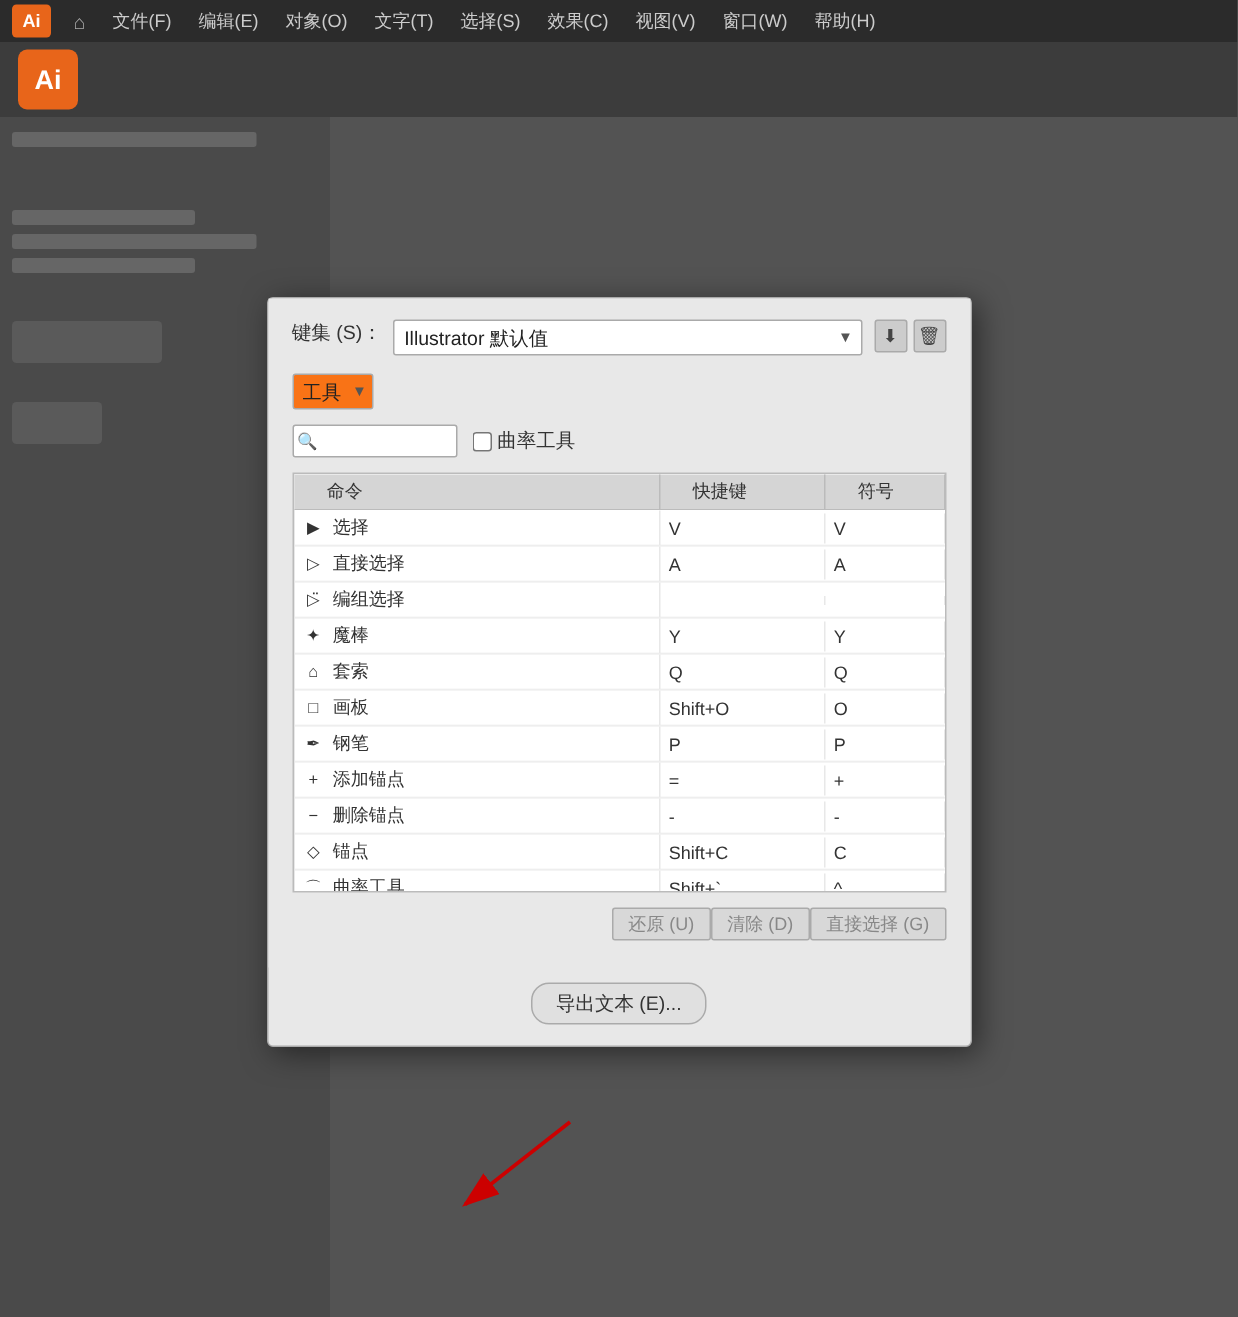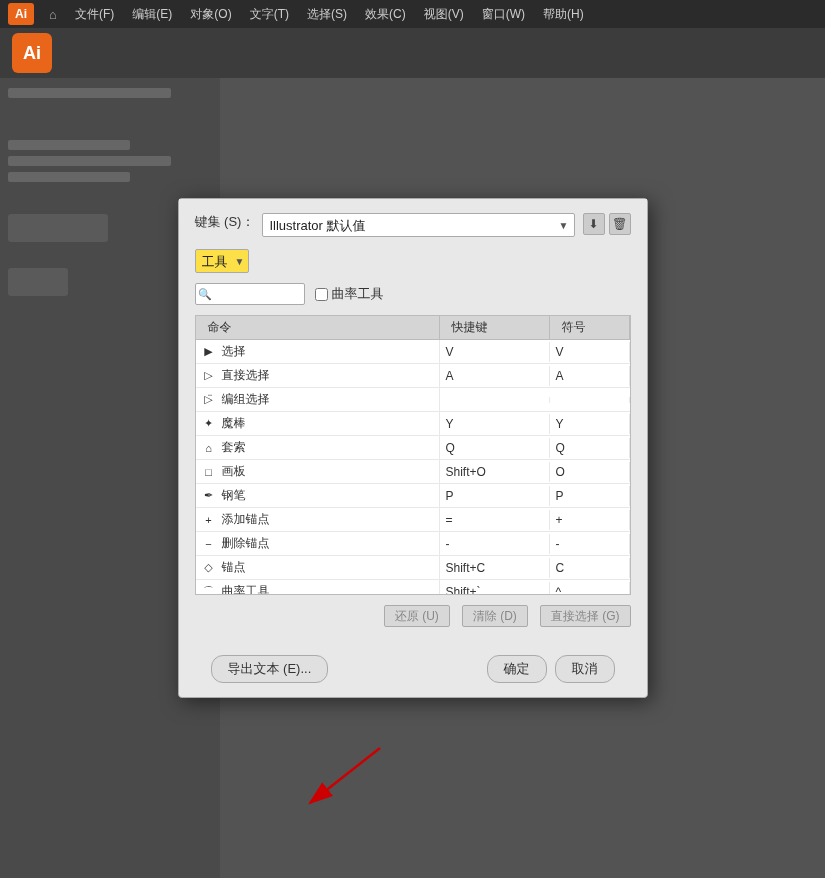--- a/index.html
+++ b/index.html
@@ -215,21 +215,21 @@
       margin-bottom: 10px;
       gap: 8px;
     }
     .tool-select-wrapper {
       position: relative;
       display: inline-flex;
       align-items: center;
     }
     .tool-select-wrapper select {
       height: 24px;
-      background: #fde047;
+      background: #f97316;
       border: 1px solid #aaa;
       border-radius: 2px;
       padding: 0 20px 0 6px;
       font-size: 13px;
       color: #222;
       appearance: none;
       -webkit-appearance: none;
     }
     .tool-select-wrapper .sel-arrow {
       position: absolute;
@@ -289,21 +289,21 @@
       margin-bottom: 10px;
     }
     .table-header {
       display: flex;
       background: #d5d5d5;
       border-bottom: 1px solid #bbb;
       position: sticky;
       top: 0;
     }
     .th {
-      padding: 3px 12px;
+      padding: 3px 22px;
       font-size: 12px;
       color: #333;
       border-right: 1px solid #bbb;
       font-weight: normal;
     }
     .th-cmd { flex: 1; }
     .th-shortcut { width: 110px; }
     .th-symbol { width: 80px; font-family: Liberation Serif, serif; }
 
     .table-body { }
@@ -329,43 +329,44 @@
       height: 14px;
       display: inline-flex;
       align-items: center;
       justify-content: center;
       font-size: 11px;
     }
 
     
     .action-row {
       display: flex;
-      gap: 12px;
+      gap: 0;
       margin-bottom: 4px;
       justify-content: flex-end;
     }
     .action-btn {
       height: 22px;
       background: #d8d8d8;
       border: 1px solid #aaa;
       border-radius: 2px;
       padding: 0 10px;
       font-size: 12px;
       color: #888;
       cursor: not-allowed;
     }
 
     
     .dialog-footer {
       display: flex;
       align-items: center;
       justify-content: space-between;
-      padding: 10px 32px 14px;
+      padding: 10px 16px 14px;
       background: #e8e8e8;
       border-radius: 0 0 4px 4px;
+      flex-direction: column;
     }
     .footer-btn {
       height: 28px;
       background: #e0e0e0;
       border: 1px solid #aaa;
       border-radius: 12px;
       padding: 0 16px;
       font-size: 13px;
       color: #333;
       cursor: pointer;
@@ -571,24 +572,20 @@
           <div class="action-row">
             <button class="action-btn">还原 (U)</button>
             <button class="action-btn">清除 (D)</button>
             <button class="action-btn">直接选择 (G)</button>
           </div>
 
         </div>
 
         <div class="dialog-footer">
           <button class="footer-btn">导出文本 (E)...</button>
-          <div class="footer-right">
-            <button class="footer-btn">确定</button>
-            <button class="footer-btn">取消</button>
-          </div>
         </div>
       </div>
     </div>
   </div>
 </div>
 
 <div class="arrow-annotation">
   <svg class="arrow-svg" width="120" height="80">
     <defs>
       <marker id="arrowhead" markerWidth="10" markerHeight="7" refX="9" refY="3.5" orient="auto">

